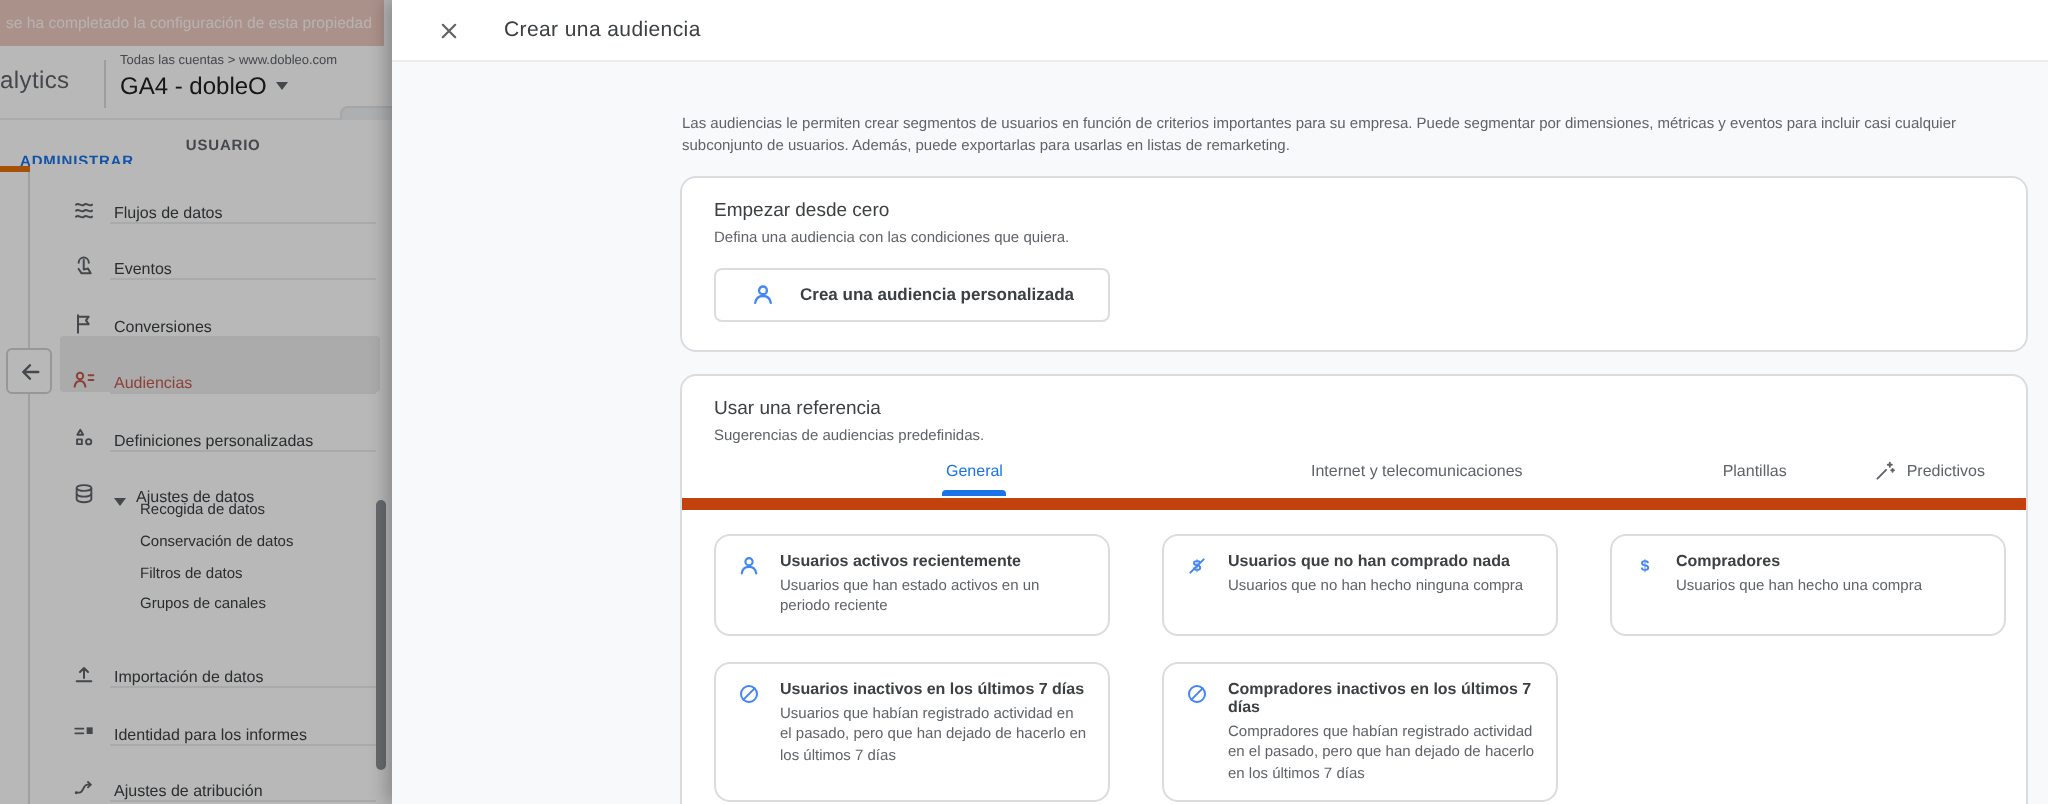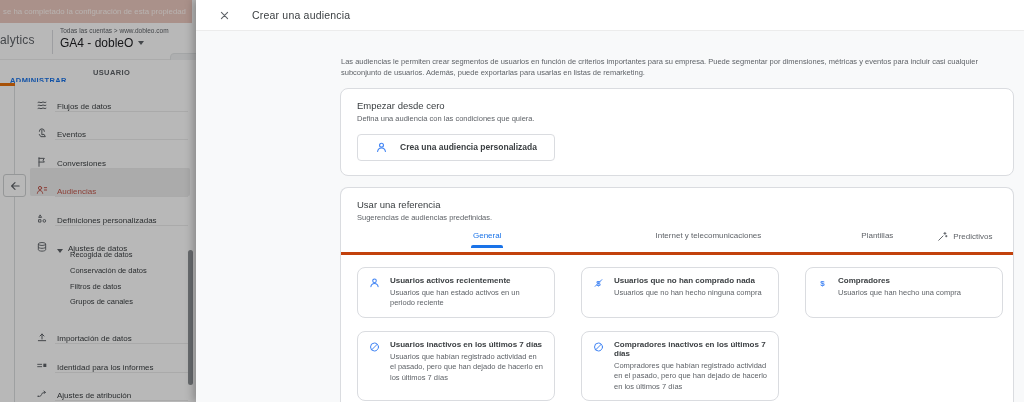--- a/index.html
+++ b/index.html
@@ -49,21 +49,21 @@
 
   .panel{background:#fff;border:1px solid #dadce0;border-radius:8px;}
   .panel-scratch{padding:11px 16px 14px 16px;}
   .panel-h{font-size:9.5px;color:#3c4043;}
   .panel-sub{font-size:7.5px;color:#5f6368;margin-top:3px;}
   .create-btn{margin-top:11px;display:inline-flex;align-items:center;gap:12px;height:27px;padding:0 17px;
               background:#fff;border:1px solid #dadce0;border-radius:4px;font-size:8.5px;font-weight:bold;color:#3c4043;cursor:pointer;}
 
   .panel-ref{margin-top:11px;padding:11px 0 20px 0;border-bottom:none;border-bottom-left-radius:0;border-bottom-right-radius:0;height:220px;}
   .panel-ref .panel-h,.panel-ref .panel-sub{padding:0 16px;}
-  .ref-tabs{margin-top:9px;display:flex;align-items:flex-start;height:24px;border-bottom:3px solid #c2410c;}
+  .ref-tabs{margin-top:9px;display:flex;align-items:center;height:24px;border-bottom:6px solid #c2410c;}
   .ref-tab{font-size:8px;color:#5f6368;padding-bottom:8px;position:relative;display:flex;align-items:center;gap:5px;cursor:pointer;white-space:nowrap;}
   .ref-tab.active{color:#1a73e8;}
   .ref-tab.active::after{content:"";position:absolute;left:-2px;right:-2px;bottom:0;height:3px;background:#1a73e8;border-radius:2px 2px 0 0;}
   .t1{margin-left:132px;} .t2{margin-left:154px;} .t3{margin-left:100px;} .t4{margin-left:44px;}
 
   .aud-grid{display:grid;grid-template-columns:repeat(3,1fr);gap:13px 26px;padding:12px 10px 0 16px;}
   .aud-card{background:#fff;border:1px solid #dadce0;border-radius:8px;padding:8px 10px;display:flex;gap:9px;cursor:pointer;}
   .aud-ic{flex:0 0 13px;padding-top:1px;}
   .aud-title{font-size:8px;font-weight:bold;color:#3c4043;}
   .aud-desc{font-size:7.5px;color:#5f6368;line-height:1.4;margin-top:3px;}

